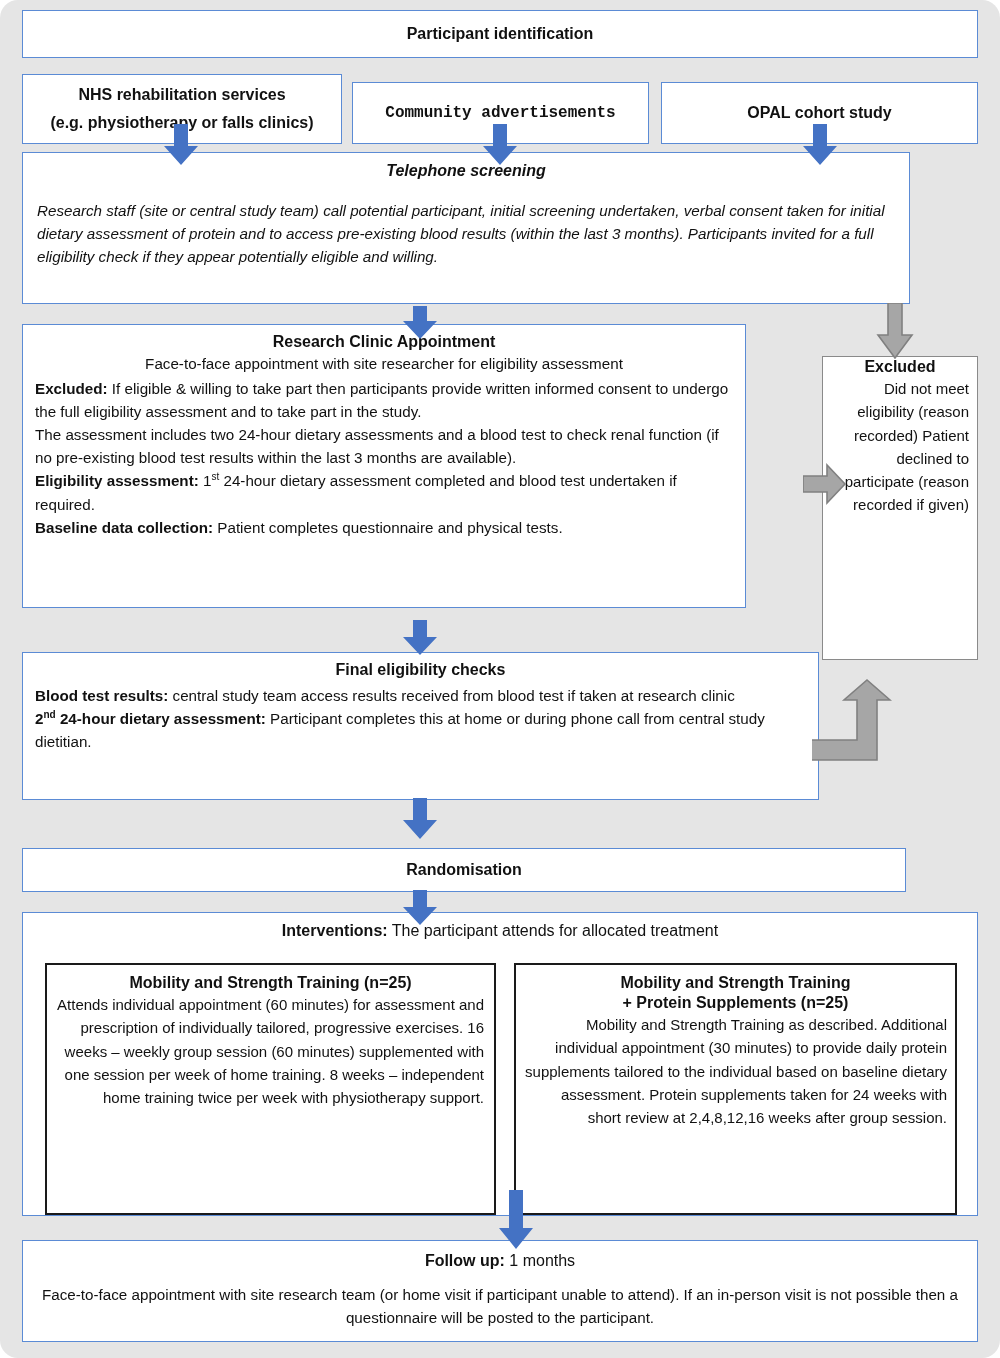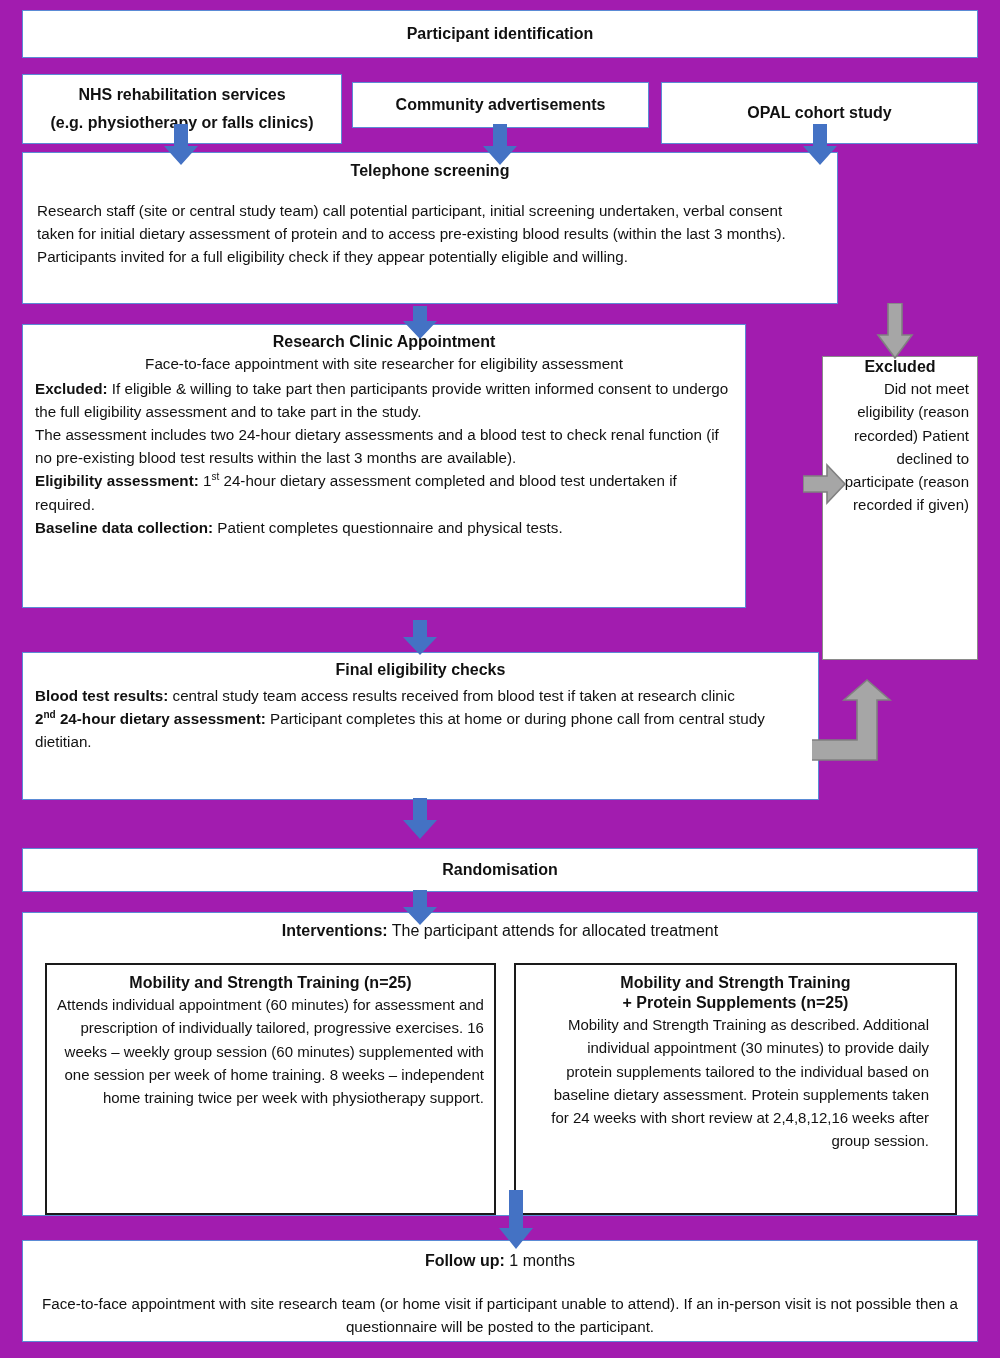--- a/index.html
+++ b/index.html
@@ -8,22 +8,23 @@
     background: #ffffff;
   }
   body {
     font-family: "Liberation Sans", sans-serif;
     color: #111111;
   }
   #canvas {
     position: relative;
     width: 1000px;
     height: 1358px;
-    background: #a21caf;
+    background: #e5e5e5;
     overflow: hidden;
+    border-radius: 18px;
   }
 
   
   .box {
     position: absolute;
     box-sizing: border-box;
     border: 1.6px solid #5B8BD5;
     background: #ffffff;
     z-index: 2;
   }
@@ -65,21 +66,21 @@
 
   <div class="box" style="left:22px; top:10px; width:956px; height:48px; display:flex; align-items:center; justify-content:center;">
     <div class="title">Participant  identification</div>
   </div>
 
   <div class="box" style="left:22px; top:74px; width:320px; height:70px; display:flex; flex-direction:column; align-items:center; justify-content:center;gap:8px;">
     <div class="title">NHS rehabilitation services</div>
     <div class="title">(e.g. physiotherapy or falls clinics)</div>
   </div>
 
-  <div class="box" style="left:352px; top:82px; width:297px; height:46px; display:flex; align-items:center; justify-content:center;">
+  <div class="box" style="left:352px; top:82px; width:297px; height:62px; display:flex; align-items:center; justify-content:center;font-family:Liberation Mono, monospace;">
     <div class="title">Community advertisements</div>
   </div>
 
   <div class="box" style="left:661px; top:82px; width:317px; height:62px; display:flex; align-items:center; justify-content:center;">
     <div class="title">OPAL cohort study</div>
   </div>
 
   <div class="arrow" style="left:163px; top:124px;">
     <svg width="36" height="42" viewBox="0 0 36 42">
         <polygon points="11,0 25,0 25,22 35,22 18,41 1,22 11,22" fill="#4472C4"></polygon>
@@ -89,21 +90,21 @@
     <svg width="36" height="42" viewBox="0 0 36 42">
         <polygon points="11,0 25,0 25,22 35,22 18,41 1,22 11,22" fill="#4472C4"></polygon>
       </svg>
   </div>
   <div class="arrow" style="left:802px; top:124px;">
     <svg width="36" height="42" viewBox="0 0 36 42">
         <polygon points="11,0 25,0 25,22 35,22 18,41 1,22 11,22" fill="#4472C4"></polygon>
       </svg>
   </div>
 
-  <div class="box" style="left:22px; top:152px; width:816px; height:152px; padding:8px 14px 22px 14px;">
+  <div class="box" style="left:22px; top:152px; width:888px; height:152px; padding:8px 14px 22px 14px;font-style:italic;">
     <div class="title" style="margin-bottom:18px;">Telephone  screening</div>
     <div class="bodytext lft">Research staff (site or central  study team) call potential  participant, initial screening undertaken,  verbal consent taken for initial dietary assessment of protein and to access pre-existing blood results (within the last 3 months). Participants invited for a full eligibility check if they appear potentially eligible and willing.</div>
   </div>
 
   <div class="arrow" style="left:402px; top:306px;">
     <svg width="36" height="34" viewBox="0 0 36 34">
         <polygon points="11,0 25,0 25,15 35,15 18,33 1,15 11,15" fill="#4472C4"></polygon>
       </svg>
   </div>
 
@@ -162,21 +163,21 @@
       <polygon points="2,62 57,62 57,22 44,22 67,2 90,22 77,22 77,82 2,82" fill="#A6A6A6" stroke="#808080" stroke-width="1.6" transform="translate(-12,0)"></polygon>
     </svg>
   </div>
 
   <div class="arrow" style="left:402px; top:798px;">
     <svg width="36" height="42" viewBox="0 0 36 42">
         <polygon points="11,0 25,0 25,22 35,22 18,41 1,22 11,22" fill="#4472C4"></polygon>
       </svg>
   </div>
 
-  <div class="box" style="left:22px; top:848px; width:956px; height:44px; display:flex; align-items:center; justify-content:center;">
+  <div class="box" style="left:22px; top:848px; width:884px; height:44px; display:flex; align-items:center; justify-content:center;">
     <div class="title">Randomisation</div>
   </div>
 
   <div class="arrow" style="left:402px; top:890px;">
     <svg width="36" height="36" viewBox="0 0 36 36">
         <polygon points="11,0 25,0 25,17 35,17 18,35 1,17 11,17" fill="#4472C4"></polygon>
       </svg>
   </div>
 
   <div class="box" style="left:22px; top:912px; width:956px; height:304px; padding:8px 12px;">
@@ -184,34 +185,34 @@
       <span class="b">Interventions:</span><span style="font-weight:normal;">  The participant attends for allocated treatment</span>
     </div>
 
     <div style="display:flex; gap:18px; justify-content:space-between;margin-top:22px;">
 
       <div class="box dark" style="position:relative; left:auto; top:auto; width:452px; height:252px; padding:8px 10px; margin-left:10px;">
         <div class="title">Mobility and Strength Training (n=25)</div>
         <div class="narrow">Attends individual appointment (60 minutes) for assessment and prescription of individually tailored, progressive exercises. 16 weeks – weekly group session (60 minutes) supplemented with one session per week of home training. 8 weeks – independent home training twice per week with physiotherapy support.</div>
       </div>
 
-      <div class="box dark" style="position:relative; left:auto; top:auto; width:444px; height:252px; padding:8px 26px; margin-right:8px;">
+      <div class="box dark" style="position:relative; left:auto; top:auto; width:444px; height:252px; padding:8px 8px; margin-right:8px;">
         <div class="title">Mobility and Strength Training</div>
         <div class="title">+ Protein Supplements (n=25)</div>
         <div class="narrow">Mobility and Strength Training as described. Additional individual appointment (30 minutes) to provide daily protein supplements tailored to the individual based on baseline dietary assessment. Protein supplements taken for 24 weeks with short review at 2,4,8,12,16 weeks after group session.</div>
       </div>
     </div>
   </div>
 
   <div class="arrow" style="left:498px; top:1190px;">
     <svg width="36" height="60" viewBox="0 0 36 60">
         <polygon points="11,0 25,0 25,38 35,38 18,59 1,38 11,38" fill="#4472C4"></polygon>
       </svg>
   </div>
 
   <div class="box" style="left:22px; top:1240px; width:956px; height:102px; padding:10px 14px;">
     <div class="title">
       <span class="b">Follow up:</span><span style="font-weight:normal;"> 1 months</span>
     </div>
-    <div class="bodytext ctr" style="margin-top:21px;">Face-to-face appointment with site research team (or home visit if participant unable to attend). If an in-person visit is not possible then a questionnaire will be posted to the participant.</div>
+    <div class="bodytext ctr" style="margin-top:12px;">Face-to-face appointment with site research team (or home visit if participant unable to attend). If an in-person visit is not possible then a questionnaire will be posted to the participant.</div>
   </div>
 
 </div>
 
 </body></html>

